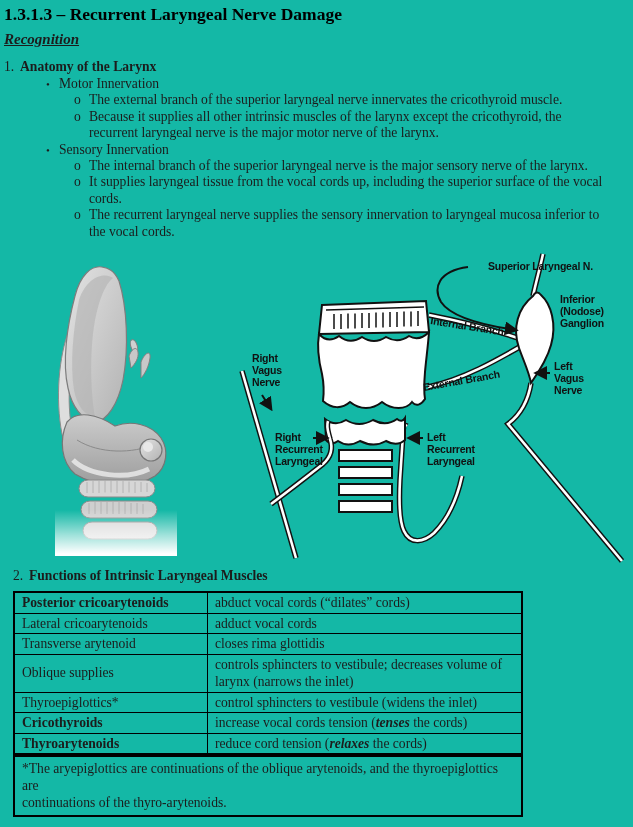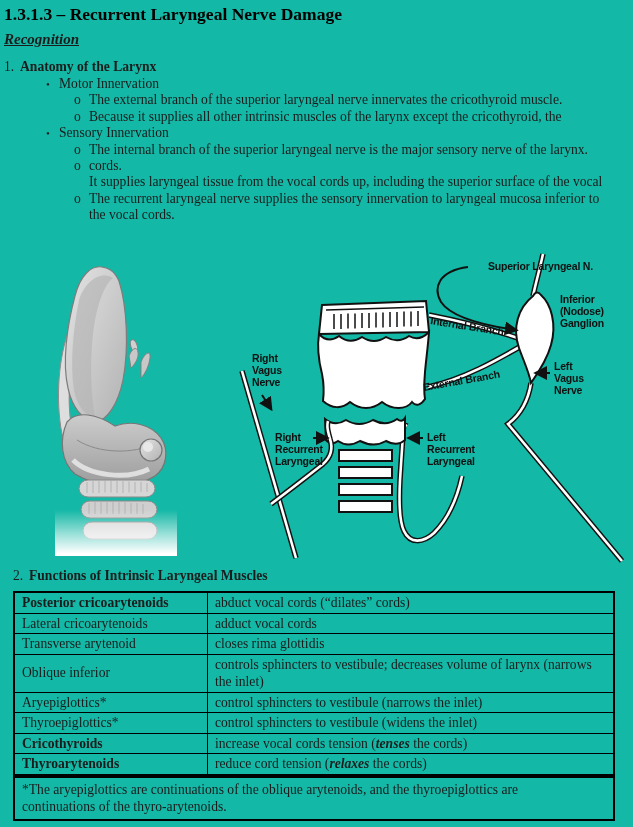--- a/index.html
+++ b/index.html
@@ -20,21 +20,21 @@
   .sub-lines div{white-space:nowrap;}
   
   .figures{position:absolute;left:0;top:250px;width:557px;height:316px;}
   .fig-larynx{position:absolute;left:55px;top:14px;}
   .fig-diagram{position:absolute;left:238px;top:2px;}
   .fig-diagram text{font-family:"Liberation Sans", sans-serif;font-weight:bold;
                     font-size:10.5px;letter-spacing:-0.2px;fill:#111;}
   
   .tablock{position:absolute;left:13px;top:567px;width:625px;}
   .sec2-head{font-size:13.6px;line-height:17px;margin-bottom:7px;}
-  table.muscles{border-collapse:collapse;width:602px;font-size:13.6px;border:2.5px solid #000;}
+  table.muscles{border-collapse:collapse;width:510px;font-size:13.6px;border:2.5px solid #000;}
   table.muscles td{border:1.5px solid #000;padding:1px 7px;line-height:17.5px;vertical-align:middle;}
   td.muscle{width:178px;white-space:nowrap;}
   .bold{font-weight:bold;}
   .em{font-weight:bold;font-style:italic;font-family:Liberation Serif, serif;}
   tr.footrow td{border-top:4.5px solid #000;padding:3px 7px 4px 7px;line-height:17px;}
 </style>
 </head>
 <body>
 
 <div class="page">
@@ -54,38 +54,39 @@
     <div class="sub-row">
       <span class="sub-marker">o</span>
       <div class="sub-lines">
           <div>The external branch of the superior laryngeal nerve innervates the cricothyroid muscle.</div>
         </div>
     </div>
     <div class="sub-row">
       <span class="sub-marker">o</span>
       <div class="sub-lines">
         <div>Because it supplies all other intrinsic muscles of the larynx except the cricothyroid, the</div>
+        <div>recurrent laryngeal nerve is the major motor nerve of the larynx.</div>
       </div>
     </div>
 
     <div class="bullet-row">
       <span class="bullet-marker">•</span>
       <span>Sensory Innervation</span>
     </div>
     <div class="sub-row">
       <span class="sub-marker">o</span>
       <div class="sub-lines">
           <div>The internal branch of the superior laryngeal nerve is the major sensory nerve of the larynx.</div>
         </div>
     </div>
     <div class="sub-row">
       <span class="sub-marker">o</span>
       <div class="sub-lines">
+        <div>It supplies laryngeal tissue from the vocal cords up, including the superior surface of the vocal</div>
         <div>cords.</div>
-        <div>It supplies laryngeal tissue from the vocal cords up, including the superior surface of the vocal</div>
       </div>
     </div>
     <div class="sub-row">
       <span class="sub-marker">o</span>
       <div class="sub-lines">
         <div>The recurrent laryngeal nerve supplies the sensory innervation to laryngeal mucosa inferior to</div>
         <div>the vocal cords.</div>
       </div>
     </div>
   </div>
@@ -229,26 +230,22 @@
         </tr>
         <tr>
           <td class="muscle">Lateral cricoarytenoids</td>
           <td class="fn"><span>adduct vocal cords</span><span class="em"></span><span></span></td>
         </tr>
         <tr>
           <td class="muscle">Transverse arytenoid</td>
           <td class="fn"><span>closes rima glottidis</span><span class="em"></span><span></span></td>
         </tr>
         <tr>
-          <td class="muscle">Oblique inferior</td>
+          <td class="muscle">Oblique supplies</td>
           <td class="fn"><span>controls sphincters to vestibule; decreases volume of larynx (narrows the inlet)</span><span class="em"></span><span></span></td>
-        </tr>
-        <tr>
-          <td class="muscle">Aryepiglottics*</td>
-          <td class="fn"><span>control sphincters to vestibule (narrows the inlet)</span><span class="em"></span><span></span></td>
         </tr>
         <tr>
           <td class="muscle">Thyroepiglottics*</td>
           <td class="fn"><span>control sphincters to vestibule (widens the inlet)</span><span class="em"></span><span></span></td>
         </tr>
         <tr>
           <td class="muscle bold">Cricothyroids</td>
           <td class="fn"><span>increase vocal cords tension (</span><span class="em">tenses</span><span> the cords)</span></td>
         </tr>
         <tr>

